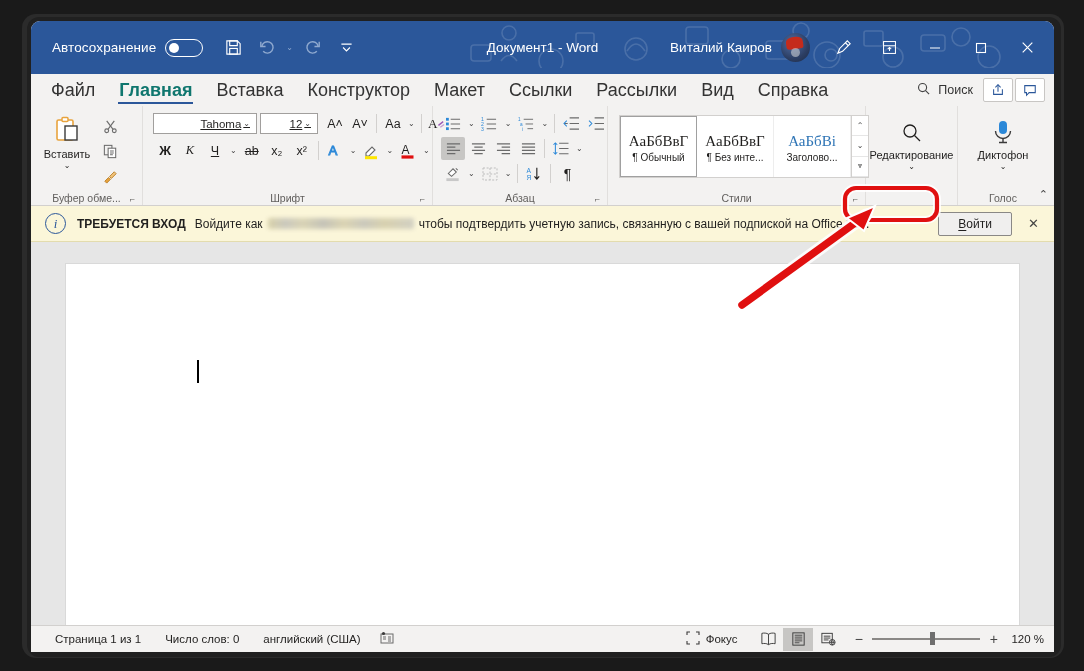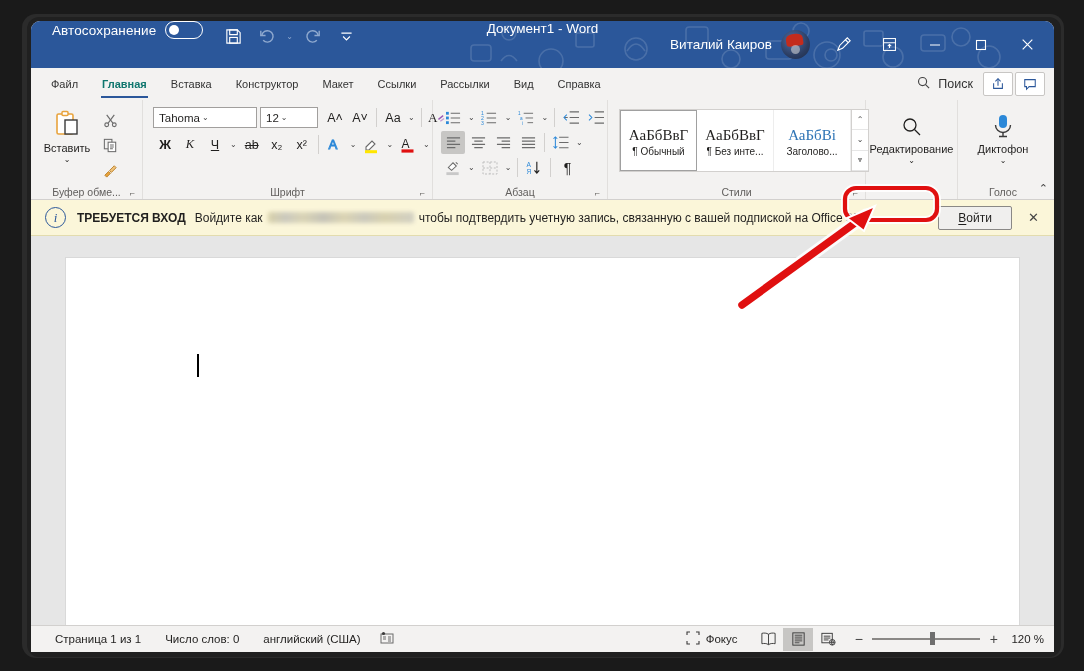--- a/index.html
+++ b/index.html
@@ -33,24 +33,24 @@
     width: 1023px; height: 631px;
     background: #f3f2f1;
     border-radius: 9px 9px 0 0;
     overflow: hidden;
     display: flex; flex-direction: column;
   }
 
   
   .titlebar {
     position: relative;
-    height: 47px;
+    height: 53px;
     background: #2b579a;
     flex: 0 0 auto;
-    display: flex; align-items: flex-start;
+    display: flex; align-items: center;
     color: #ffffff;
     overflow: hidden;
   }
   .titlebar-pattern {
     position: absolute; inset: 0;
     opacity: .18;
     pointer-events: none;
   }
   .autosave-block {
     display: flex; align-items: center; gap: 9px;
@@ -101,21 +101,21 @@
   }
 
   
   .tabstrip {
     height: 32px; background: #f3f2f1; flex: 0 0 auto;
     display: flex; align-items: stretch; padding-left: 8px;
     border-bottom: 0;
   }
   .tab {
     padding: 0 12px; display: flex; align-items: center;
-    font-size: 11px; color: #333333; position: relative; cursor: default;
+    font-size: 18px; color: #333333; position: relative; cursor: default;
     white-space: nowrap;
   }
   .tab.active { color: #0f766e; font-weight: bold; }
   .tab.active::after {
     content: ""; position: absolute; left: 11px; right: 11px; bottom: 2px;
     height: 2.5px; background: #2b579a;
   }
   .tabstrip-right { margin-left: auto; display: flex; align-items: center; gap: 2px; padding-right: 9px; }
   .search-box { display: flex; align-items: center; gap: 7px; padding: 0 8px; font-size: 12.5px; color: #333; }
   .icon-sq-btn {
@@ -157,22 +157,22 @@
     min-width: 24px; height: 23px; padding: 0 2px;
     display: flex; align-items: center; justify-content: center;
     font-size: 12.5px; color: #201f1e; border-radius: 2px;
   }
   .sbtn.sel { background: #c7c6c4; }
   .cbtn { font-size: 8px; color: #444; padding: 0 2px; }
   .vsep { width: 1px; height: 19px; background: #d2d0ce; margin: 0 3px; }
 
   .combo {
     height: 21px; border: 1px solid #a19f9d; background: #ffffff;
-    display: flex; align-items: center; justify-content: flex-start;
-    padding: 0 4px 0 5px; font-size: 11.5px; color: #201f1e;
+    display: flex; align-items: center; justify-content: flex-end;
+    padding: 0 4px 0 5px; font-size: 11.5px; color: #201f1e; text-decoration: underline;
   }
 
   
   .styles-gallery {
     display: flex; border: 1px solid #d2d0ce; background:#fff; height: 63px;
   }
   .style-item {
     width: 77px; display: flex; flex-direction: column; align-items: center;
     justify-content: center; gap: 2px; border-right: 1px solid #ededed;
     padding: 2px 1px 0;

